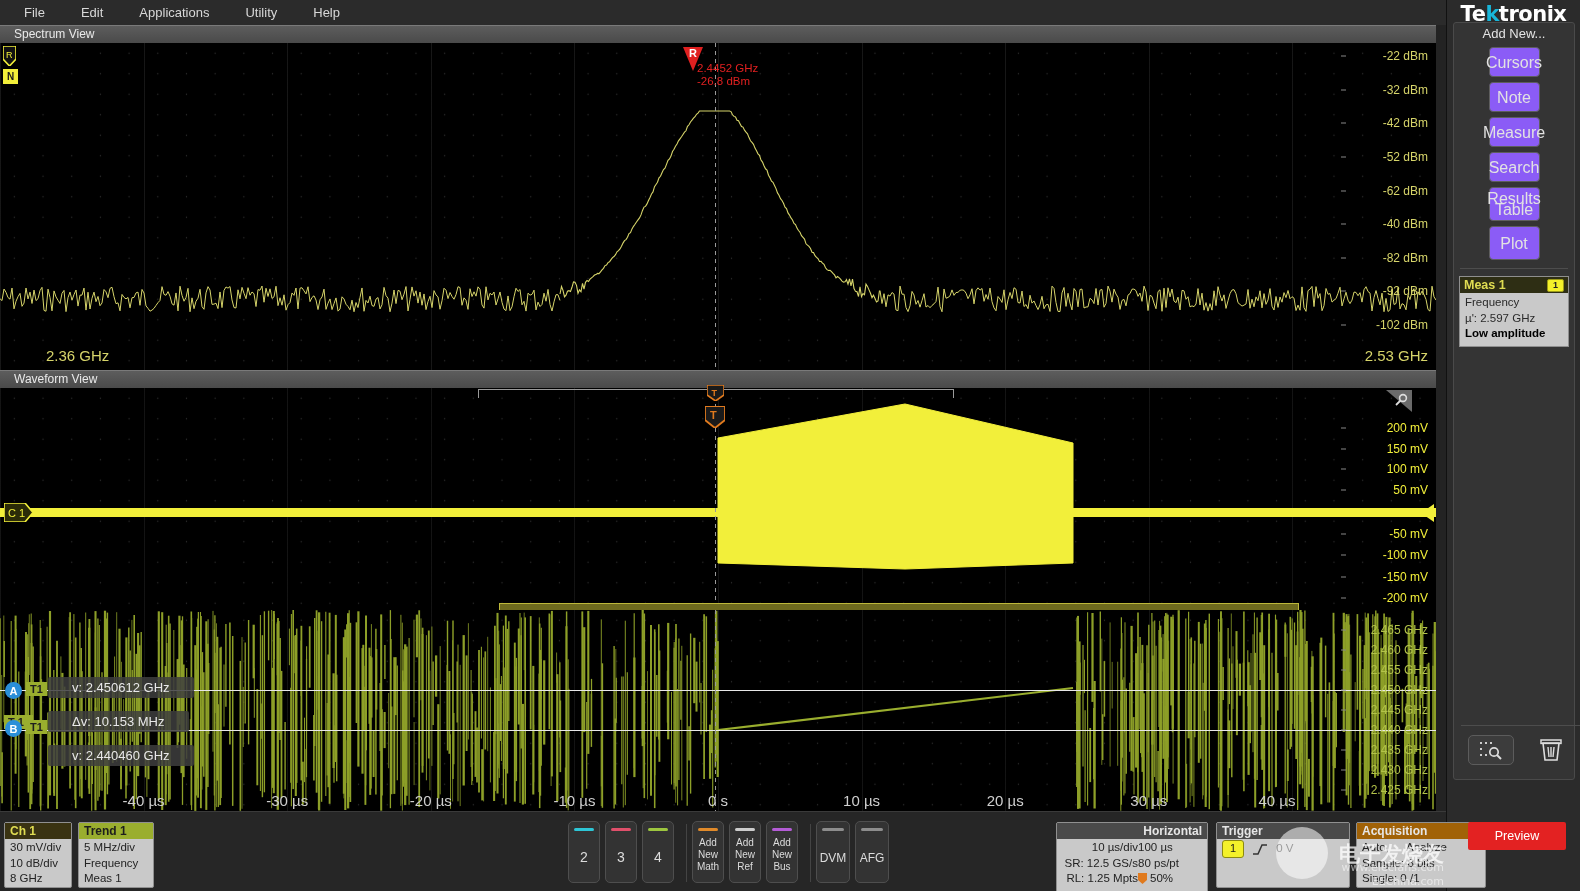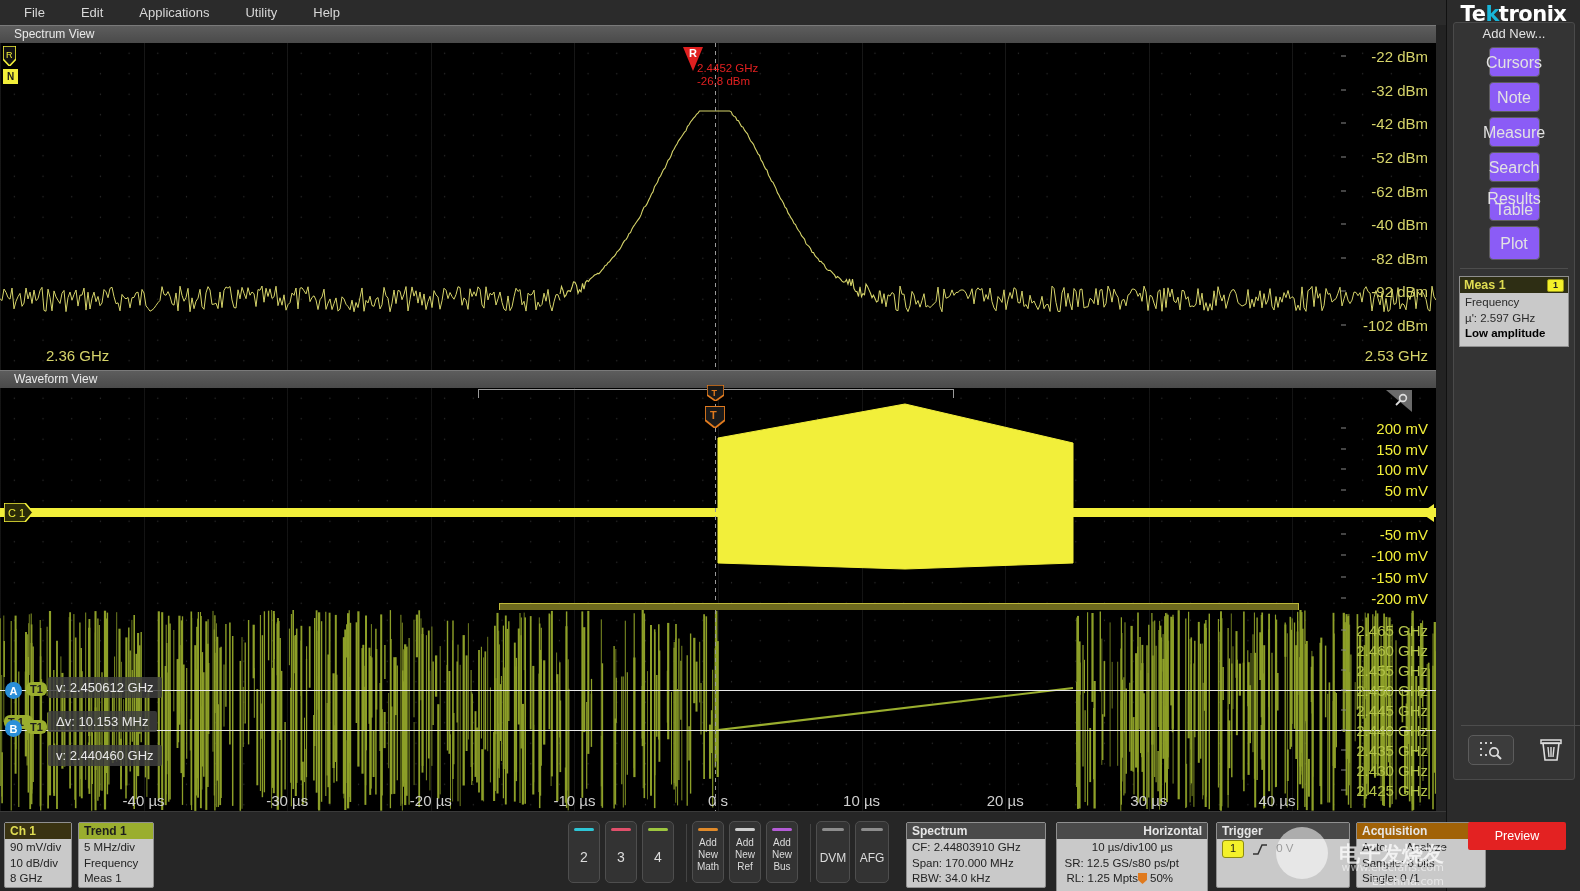--- a/index.html
+++ b/index.html
@@ -51,21 +51,21 @@
   .dotgrid {
     position: absolute; inset: 0;
     background-image: radial-gradient(circle, rgba(150,150,150,.55) .8px, transparent 1px);
     background-size: 28.7px 20.5px;
     opacity: .6;
   }
 
   
   .ylabels { position: absolute; right: 4px; top: 0; height: 100%; width: 92px; }
   .ylabels .yl {
-    position: absolute; right: 4px; font-size: 15px; text-align: right; white-space: nowrap;
+    position: absolute; right: 4px; font-size: 12px; text-align: right; white-space: nowrap;
     transform: translateY(-50%);
   }
   .ylabels .tick {
     position: absolute; right: 86px; width: 5px; height: 1px; background: #888;
     transform: translateY(-50%);
   }
   .spec-y { color: #d6d46a; }
   .wave-y { color: #f2ef3a; }
   .trend-y { color: #b3c34a; }
 
@@ -149,30 +149,30 @@
   .addbtn .bar { position: absolute; top: 6px; left: 5px; right: 5px; height: 3px; border-radius: 2px; }
   .divbar { position: absolute; width: 1px; background: #444; }
   .preview-btn {
     position: absolute; background: #e32222; color: #fff; font-size: 12.5px;
     display: flex; align-items: center; justify-content: center; border-radius: 2px; cursor: pointer;
   }
 
   
   .cursor-row {
     position: absolute; background: rgba(62,62,62,.85); color: #e8e8e8;
-    font-size: 13px; padding: 3px 8px; border-radius: 2px; white-space: nowrap;
+    font-size: 13px; padding: 3px 24px; border-radius: 2px; white-space: nowrap;
   }
   .cbadge {
     position: absolute; width: 17px; height: 17px; border-radius: 50%;
     background: #2a8fd8; color: #fff; font-size: 11px; font-weight: bold;
     display: flex; align-items: center; justify-content: center;
   }
   .t1tag {
     position: absolute; background: #9aae2e; color: #1e1e1e; font-size: 11px;
-    font-weight: bold; padding: 1px 4px; border-radius: 6px;
+    font-weight: bold; padding: 1px 4px; border-radius: 0;
   }
   .watermark {
     position: absolute; right: 2px; bottom: 2px; color: rgba(255,255,255,.55);
     font-size: 11px; text-align: right; line-height: 14px; pointer-events: none;
     font-family: "DejaVu Sans", sans-serif;
   }
   .wm-big { font-size: 21px; font-weight: bold; color: rgba(255,255,255,.75); }
   .wm-circ {
     position: absolute; right: 118px; bottom: 12px; width: 52px; height: 52px;
     border-radius: 50%; background: rgba(255,255,255,.55);
@@ -1059,21 +1059,21 @@
         </div>
       </div>
     </div>
   </div>
 
   <div class="bottombar">
 
     <div class="badge" style="left:4px;top:10px;width:68px;height:66px;">
       <div class="bh" style="background:#3a3312;color:#e0dd52;">Ch 1</div>
       <div class="bb">
-        <div>90 mV/div</div>
+        <div>30 mV/div</div>
         <div>10 dB/div</div>
         <div>8 GHz</div>
       </div>
     </div>
 
     <div class="badge" style="left:78px;top:10px;width:76px;height:66px;">
       <div class="bh" style="background:#9aae2e;color:#1d1d1d;">Trend 1</div>
       <div class="bb">
         <div>5 MHz/div</div>
         <div>Frequency</div>
@@ -1113,28 +1113,20 @@
 
     <div class="chbtn" style="left:816px;top:9px;width:34px;font-size:12px;">
       <div class="bar" id="dvmbar" style="background: rgb(141, 141, 141);"></div>
         <span>DVM</span>
     </div>
     <div class="chbtn" style="left:855px;top:9px;width:34px;font-size:12px;">
       <div class="bar" id="afgbar" style="background: rgb(141, 141, 141);"></div>
         <span>AFG</span>
     </div>
 
-    <div class="badge" style="left:906px;top:10px;width:140px;height:66px;">
-      <div class="bh" style="background:#4a4a4a;color:#e6e6e6;">Spectrum</div>
-      <div class="bb">
-        <div>CF: 2.44803910 GHz</div>
-        <div>Span: 170.000 MHz</div>
-        <div>RBW: 34.0 kHz</div>
-      </div>
-    </div>
 
     <div class="badge" style="left:1056px;top:10px;width:152px;height:79px;text-align:right;">
       <div class="bh" style="background:#4a4a4a;color:#e6e6e6;">Horizontal</div>
       <div class="bb">
         <div class="row">
             <span class="c1">10 µs/div</span>
             <span>100 µs</span>
           </div>
         <div class="row">
             <span class="c1">SR: 12.5 GS/s</span>

